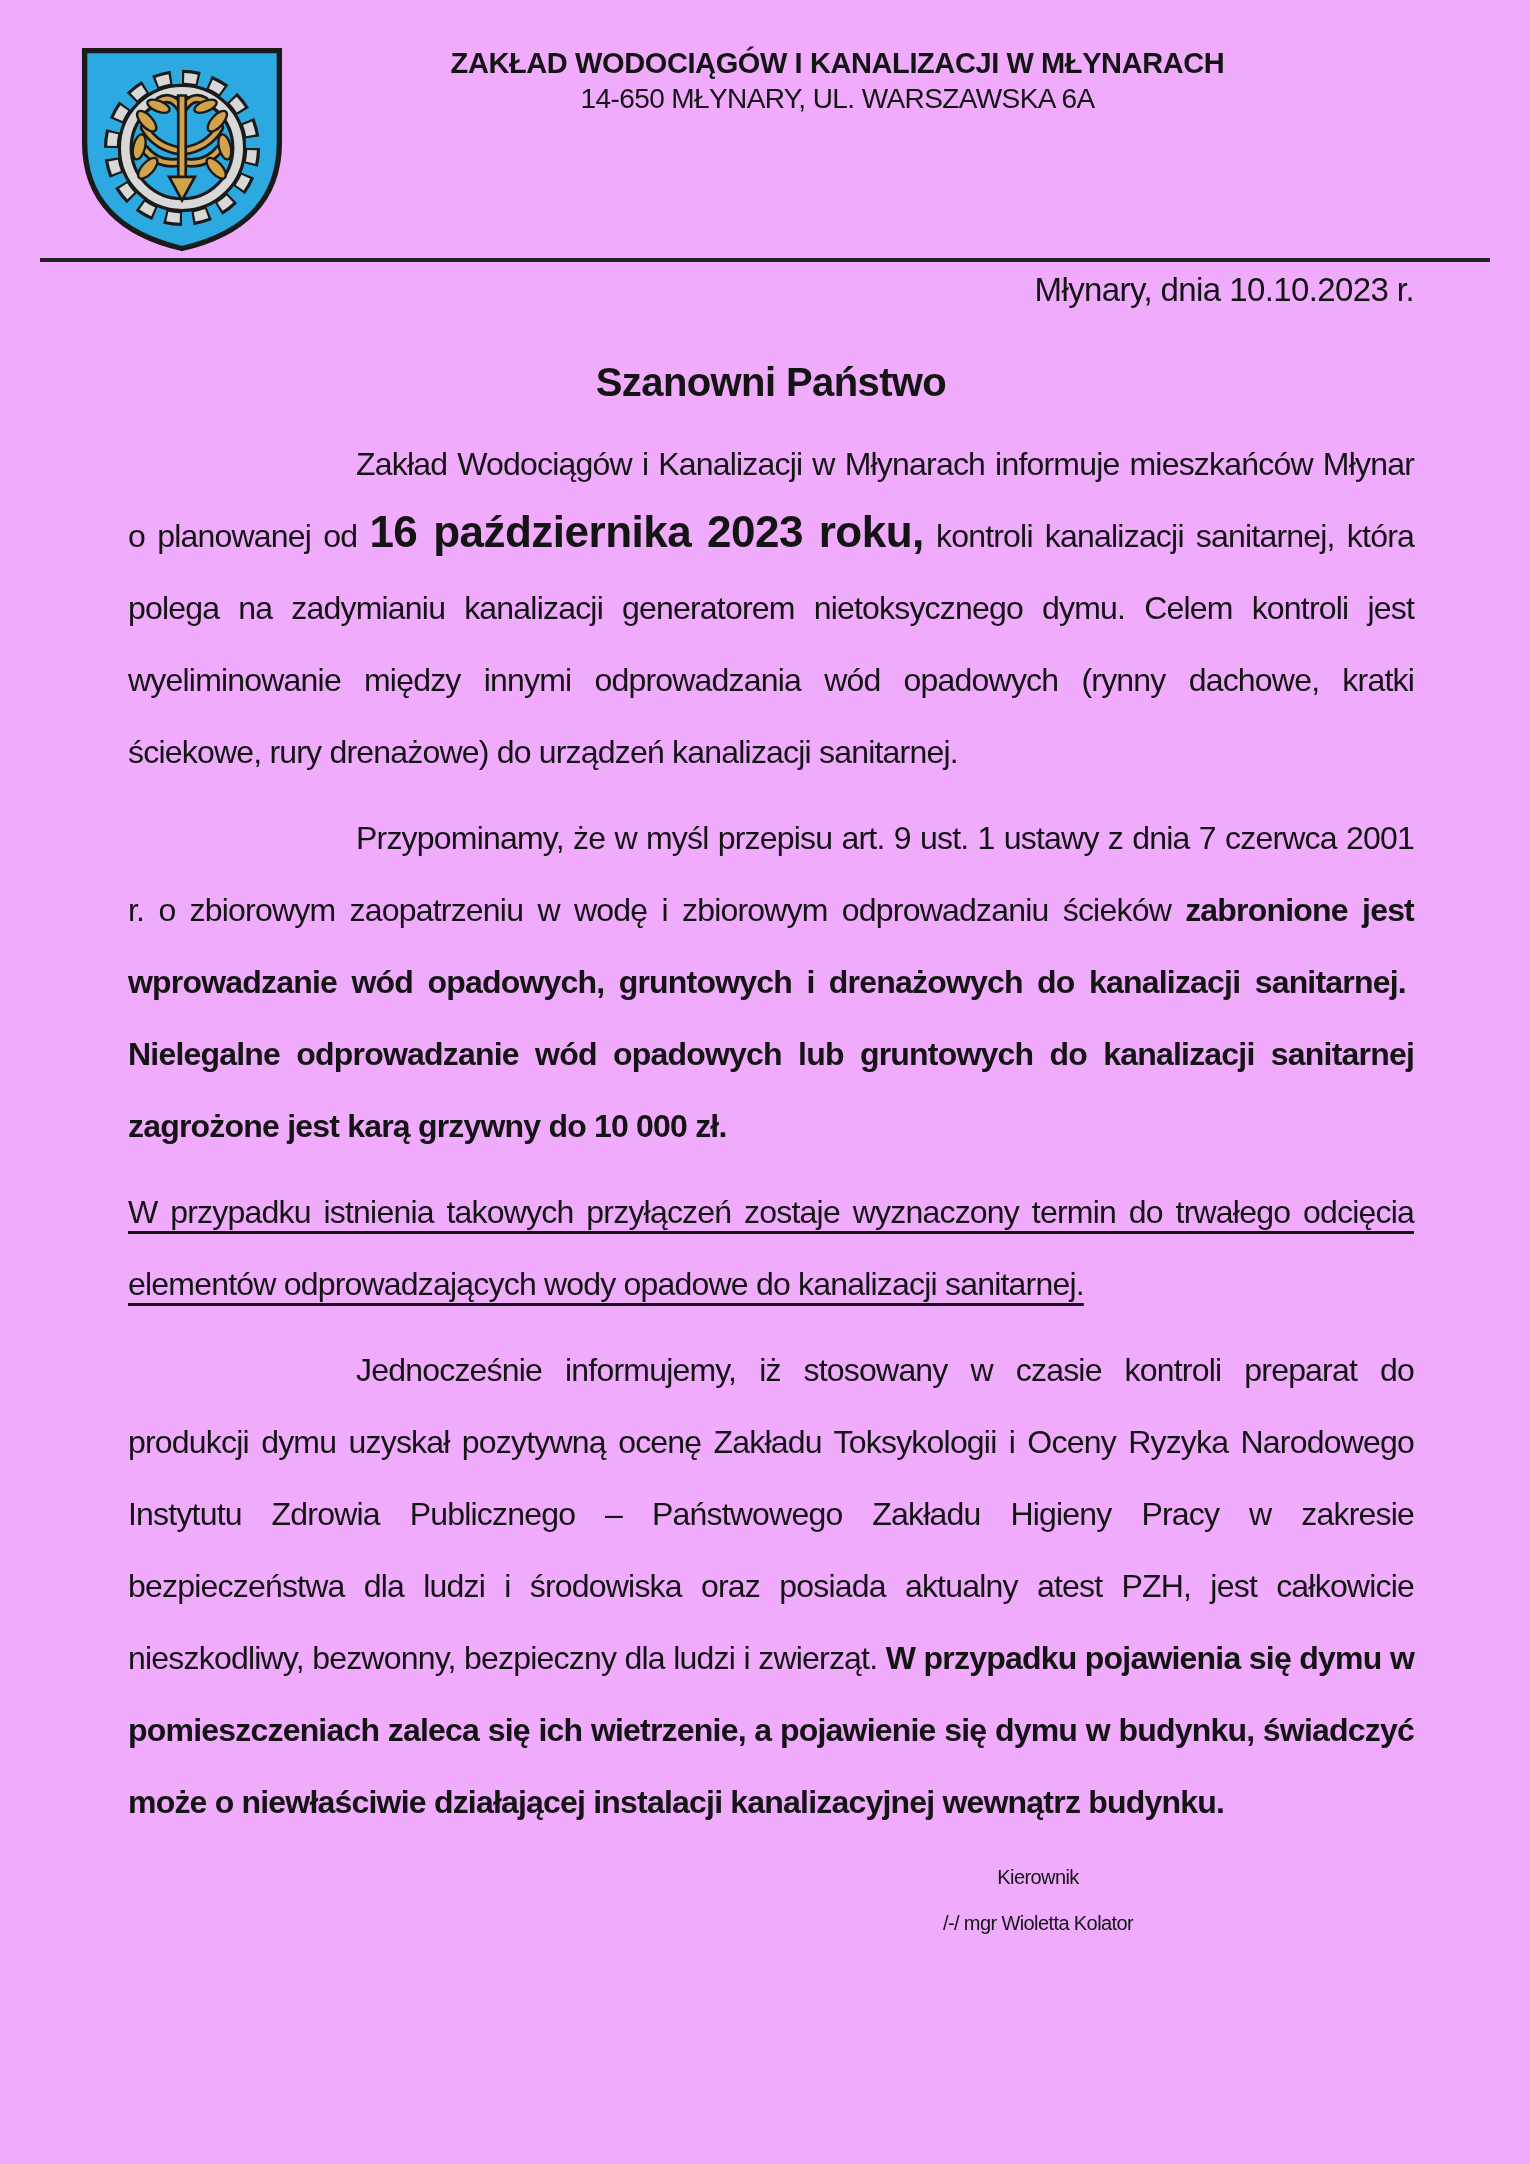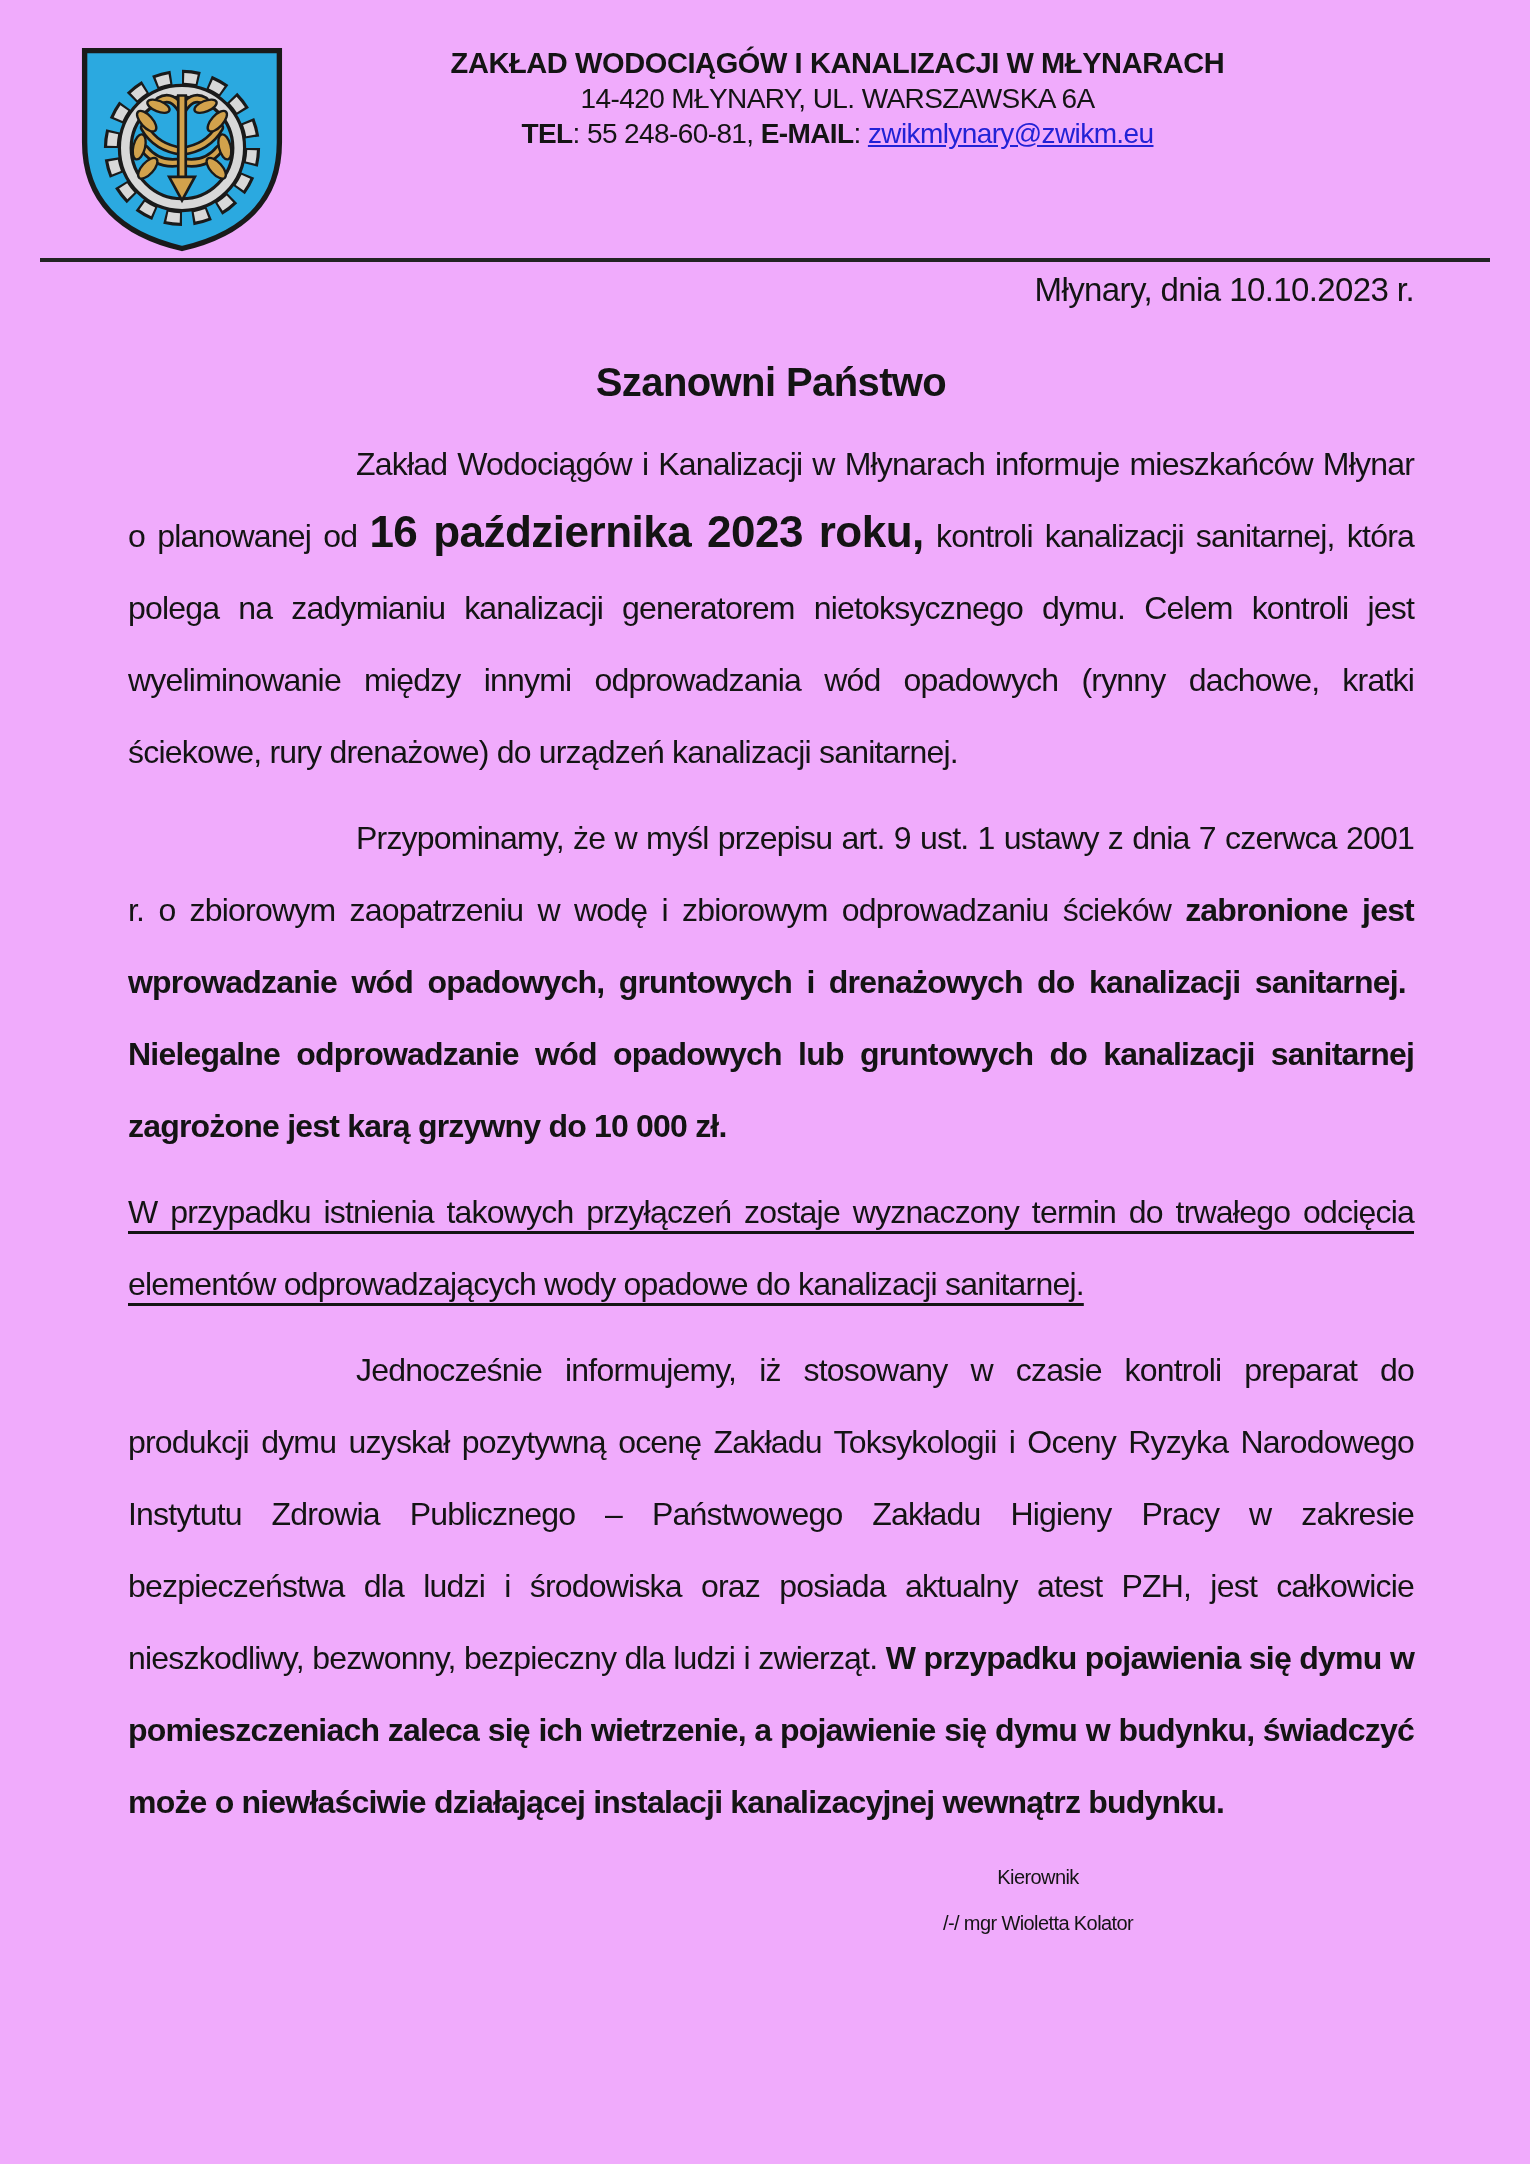--- a/index.html
+++ b/index.html
@@ -96,22 +96,21 @@
           <ellipse cx="140" cy="96" rx="5.5" ry="12" transform="rotate(-14 140 96)"></ellipse>
           <ellipse cx="132" cy="116" rx="5.5" ry="12" transform="rotate(-42 132 116)"></ellipse>
           <ellipse cx="78" cy="58" rx="5" ry="11" transform="rotate(-68 78 58)"></ellipse>
           <ellipse cx="122" cy="58" rx="5" ry="11" transform="rotate(68 122 58)"></ellipse>
         </g>
       </g>
     </svg>
 
     <div class="head-text">
       <div class="head-org">ZAKŁAD WODOCIĄGÓW I KANALIZACJI W MŁYNARACH</div>
-      <div class="head-line">14-420 MŁYNARY, UL. WARSZAWSKA 6A</div>
-      <div class="head-line"><b>TEL</b><span>: 55 248-60-81, </span><b>E-MAIL</b><span>: </span><a href="#" style="color:#2222d6">zwikmlynary@zwikm.eu</a></div>
+      <div class="head-line">14-650 MŁYNARY, UL. WARSZAWSKA 6A</div>
     </div>
   </div>
 
   <hr class="rule">
 
   <div class="bodyarea">
 
     <div class="dateline">Młynary, dnia 10.10.2023 r.</div>
 
     <div class="salutation">Szanowni Państwo</div>

